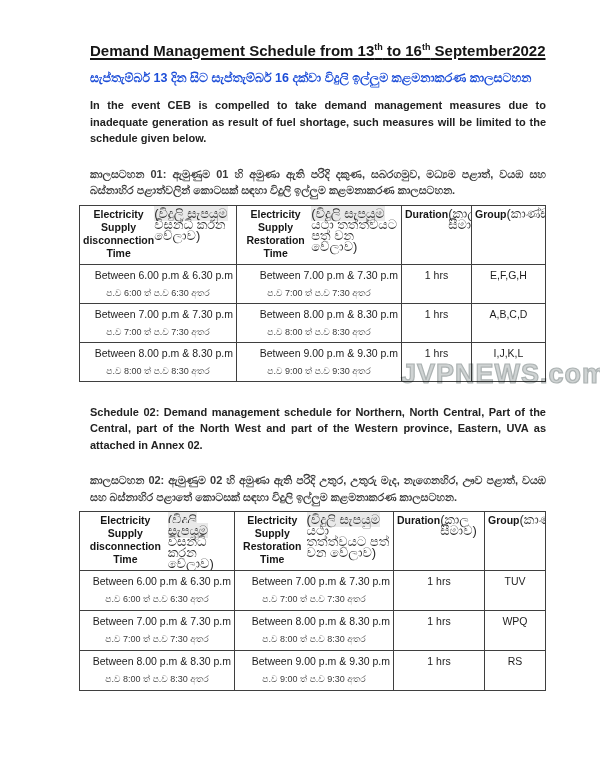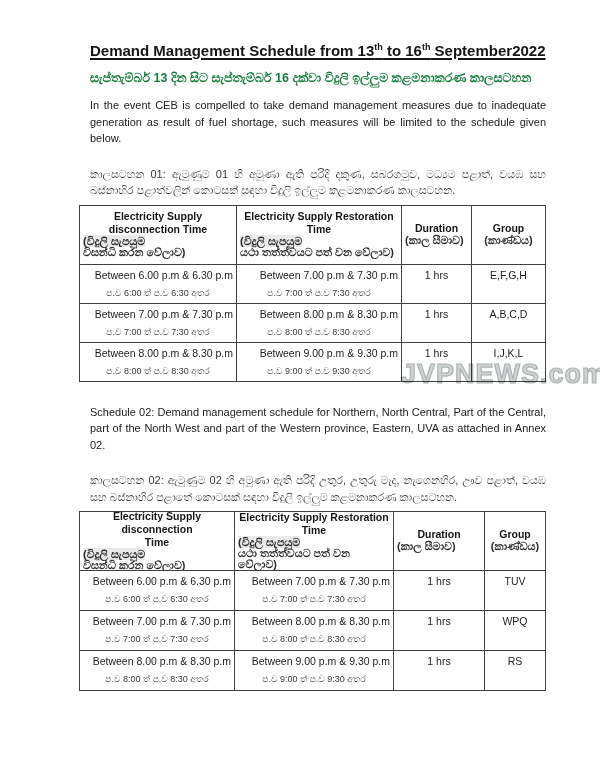--- a/index.html
+++ b/index.html
@@ -17,54 +17,55 @@
     font-size:15px; font-weight:bold; line-height:18px;
     text-decoration:underline;
     text-decoration-thickness:1.5px;
     text-underline-offset:2px;
     color:#161616;
   }
   .title sup { font-size:9px; }
   .subtitle-si {
     margin-top:10px;
     font-size:12.5px; font-weight:bold; line-height:17px;
-    color:#15803d;
+    color:#1d4ed8;
   }
   .para {
     margin-top:10px;
     font-size:11px; line-height:16.5px;
     text-align:justify;
     color:#222222;
+    font-weight:bold;
   }
   .para.si { margin-top:8px; color:#3a3a3a; }
   .sched { margin-top:8px; }
   .sched.si { margin-top:19px; }
 
   table.sched-table {
     margin-top:6px;
     margin-left:-11px;
     width:466px;
     border-collapse:collapse;
     table-layout:fixed;
     border:1.5px solid #333;
   }
   table.sched-table th, table.sched-table td {
     border:1px solid #3f3f3f;
     vertical-align:top;
     padding:2px 3px;
     overflow:hidden;
   }
   th { font-weight:normal; }
-  .h-cell { display:flex; flex-direction:column; justify-content:center; height:52px; }
+  .h-cell { display:flex; flex-direction:row; justify-content:flex-start; height:52px; }
   .h-en {
     font-size:10.5px; font-weight:bold; line-height:13px;
     text-align:center; color:#161616;
   }
   .h-si {
-    font-size:11px; font-weight:bold; line-height:11px;
+    font-size:13px; font-weight:normal; line-height:11px;
     text-align:left; color:#2c2c2c;
   }
   .h-si.center { text-align:center; }
   .hl { background:#e9e9e9; }
   .c-en {
     font-size:10.5px; line-height:13px; text-align:right; color:#1c1c1c;
     padding-top:2px;
   }
   .c-si {
     font-size:9px; line-height:11px; text-align:center; color:#3a3a3a;

